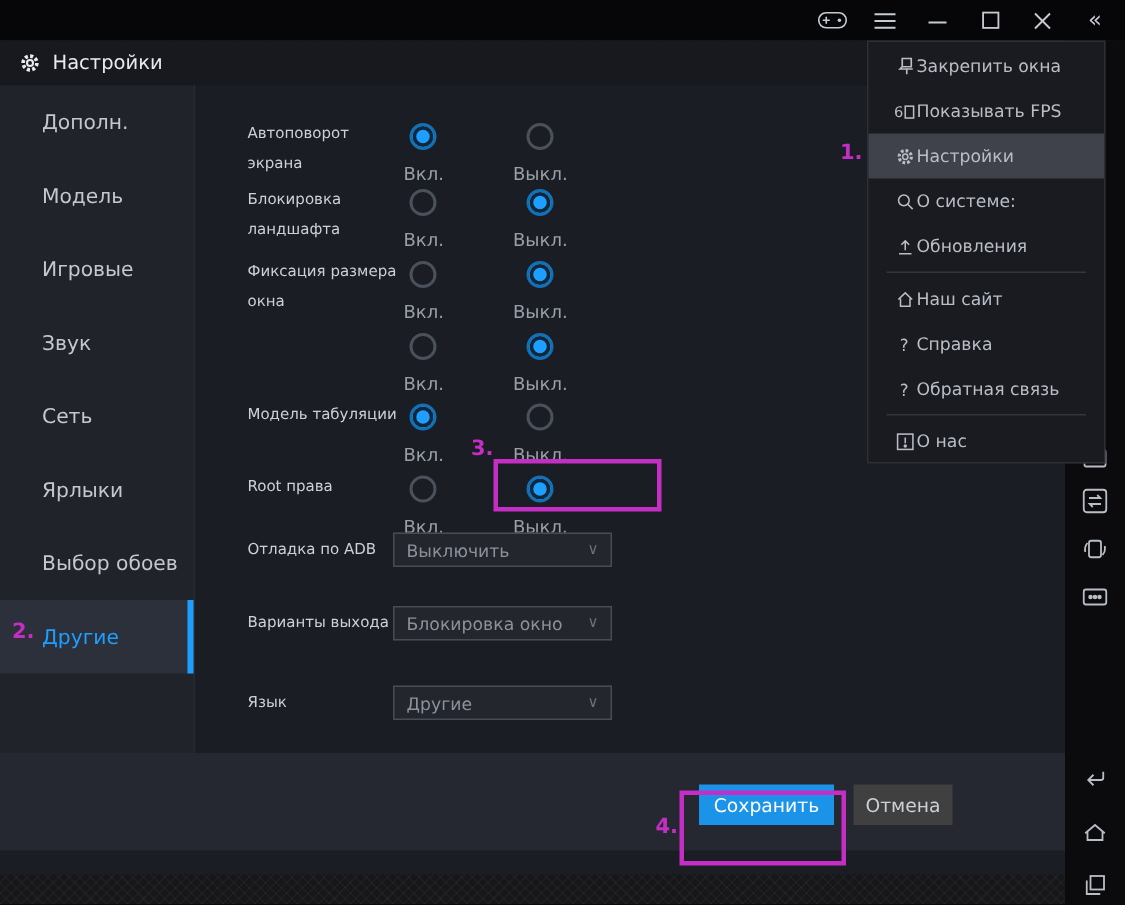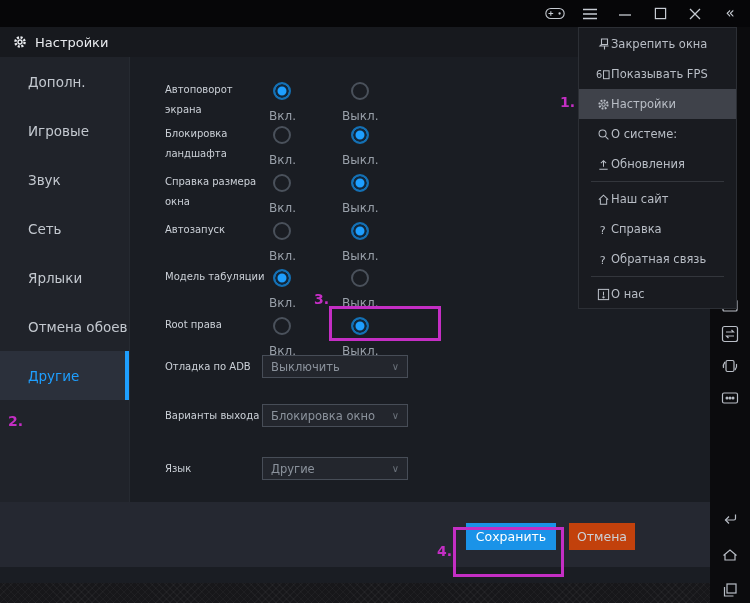--- a/index.html
+++ b/index.html
@@ -36,21 +36,21 @@
   .opt.on .radio{border-color:#1470b4;background:var(--accent);box-shadow:inset 0 0 0 2.5px #12273a;}
   .optlabel{font-size:12px;color:#99a0a9;}
   .selectbox{position:absolute;left:132px;top:-2px;width:146px;height:23px;background:#23262d;border:1px solid #474d57;
     display:flex;align-items:center;padding:0 8px;box-sizing:border-box;cursor:pointer;}
   .selectbox .val{font-size:11.5px;color:#8b929c;flex:1;white-space:nowrap;overflow:hidden;}
   .selectbox .chev{color:#6a717a;font-size:10px;}
   
   .dlg-footer{position:absolute;left:0;bottom:16px;width:100%;height:65px;background:#252831;}
   .btn{position:absolute;top:21px;height:27px;border:none;font-size:12.5px;cursor:pointer;font-family:inherit;}
   .btn-save{left:466px;width:90px;background:var(--save);color:#fff;}
-  .btn-cancel{left:569px;width:66px;background:#c2410c;color:#ccd1d7;}
+  .btn-cancel{left:569px;width:66px;background:#404040;color:#ccd1d7;}
   
   .rtoolbar{position:absolute;left:710px;top:27px;width:40px;height:576px;background:#0b0b0d;z-index:10;}
   .tb-icon{position:absolute;left:11px;width:18px;height:18px;cursor:pointer;}
   .tb-icon svg{stroke:#b9bec6;fill:none;stroke-width:1.2;}
   
   .menu{position:absolute;left:578px;top:27px;width:159px;height:282px;background:#191b20;border:1px solid #2c2f35;
     box-sizing:border-box;z-index:40;padding-top:1px;}
   .menu-item{height:30px;display:flex;align-items:center;padding-left:17px;gap:0;cursor:pointer;}
   .menu-item.sel{background:#3f424a;}
   .menu-item .mi{width:15px;height:15px;display:flex;align-items:center;justify-content:center;}
@@ -105,33 +105,36 @@
       </svg>
       <span class="title">Настройки</span>
     </div>
 
     <div class="dlg-body">
       <div class="sidebar" id="sidebar">
           <div class="side-item">
             <span>Дополн.</span>
           </div>
           <div class="side-item">
+            <span>Модель</span>
+          </div>
+          <div class="side-item">
             <span>Игровые</span>
           </div>
           <div class="side-item">
             <span>Звук</span>
           </div>
           <div class="side-item">
             <span>Сеть</span>
           </div>
           <div class="side-item">
             <span>Ярлыки</span>
           </div>
           <div class="side-item">
-            <span>Отмена обоев</span>
+            <span>Выбор обоев</span>
           </div>
           <div class="side-item sel">
             <span>Другие</span>
           </div>
         </div>
       <div class="content" id="content">
           <div class="crow" style="top: 23px;">
             <div class="clabel">Автоповорот экрана</div>
             <div class="opt opt1 on">
               <span class="radio"></span>
@@ -147,32 +150,31 @@
             <div class="opt opt1">
               <span class="radio"></span>
               <span class="optlabel">Вкл.</span>
             </div>
             <div class="opt opt2 on">
               <span class="radio"></span>
               <span class="optlabel">Выкл.</span>
             </div>
           </div>
           <div class="crow" style="top: 115px;">
-            <div class="clabel">Справка размера окна</div>
+            <div class="clabel">Фиксация размера окна</div>
             <div class="opt opt1">
               <span class="radio"></span>
               <span class="optlabel">Вкл.</span>
             </div>
             <div class="opt opt2 on">
               <span class="radio"></span>
               <span class="optlabel">Выкл.</span>
             </div>
           </div>
           <div class="crow" style="top: 163px;">
-            <div class="clabel">Автозапуск</div>
             <div class="opt opt1">
               <span class="radio"></span>
               <span class="optlabel">Вкл.</span>
             </div>
             <div class="opt opt2 on">
               <span class="radio"></span>
               <span class="optlabel">Выкл.</span>
             </div>
           </div>
           <div class="crow" style="top: 210px;">

